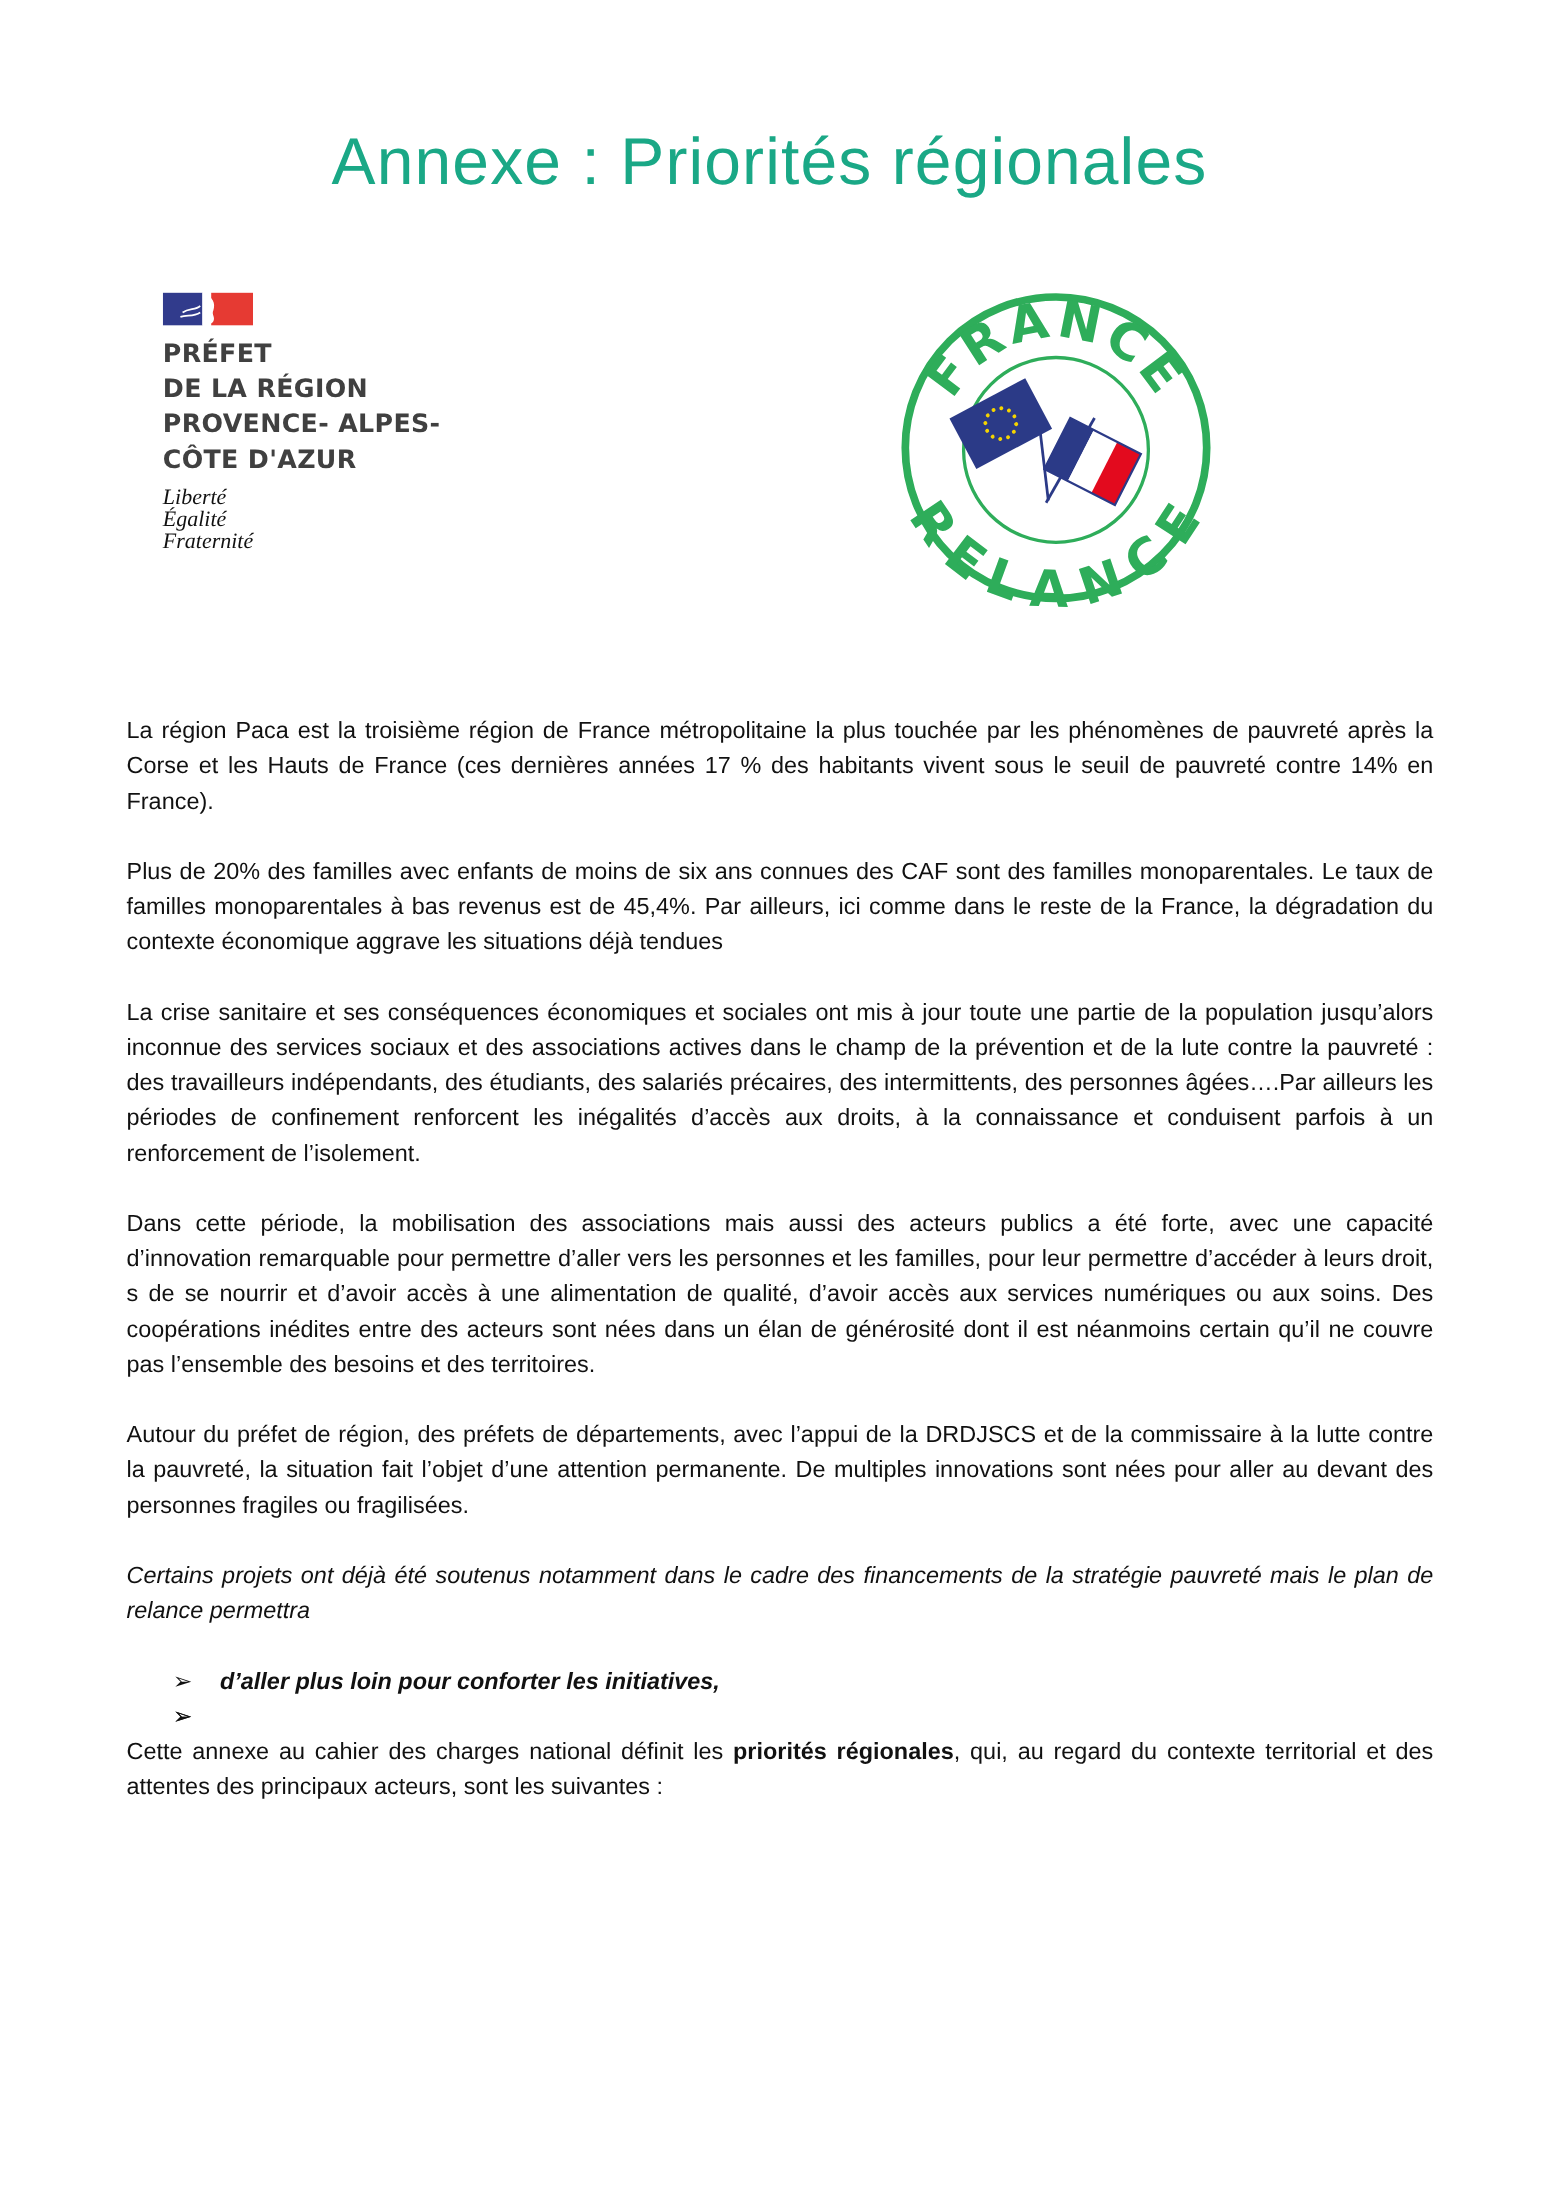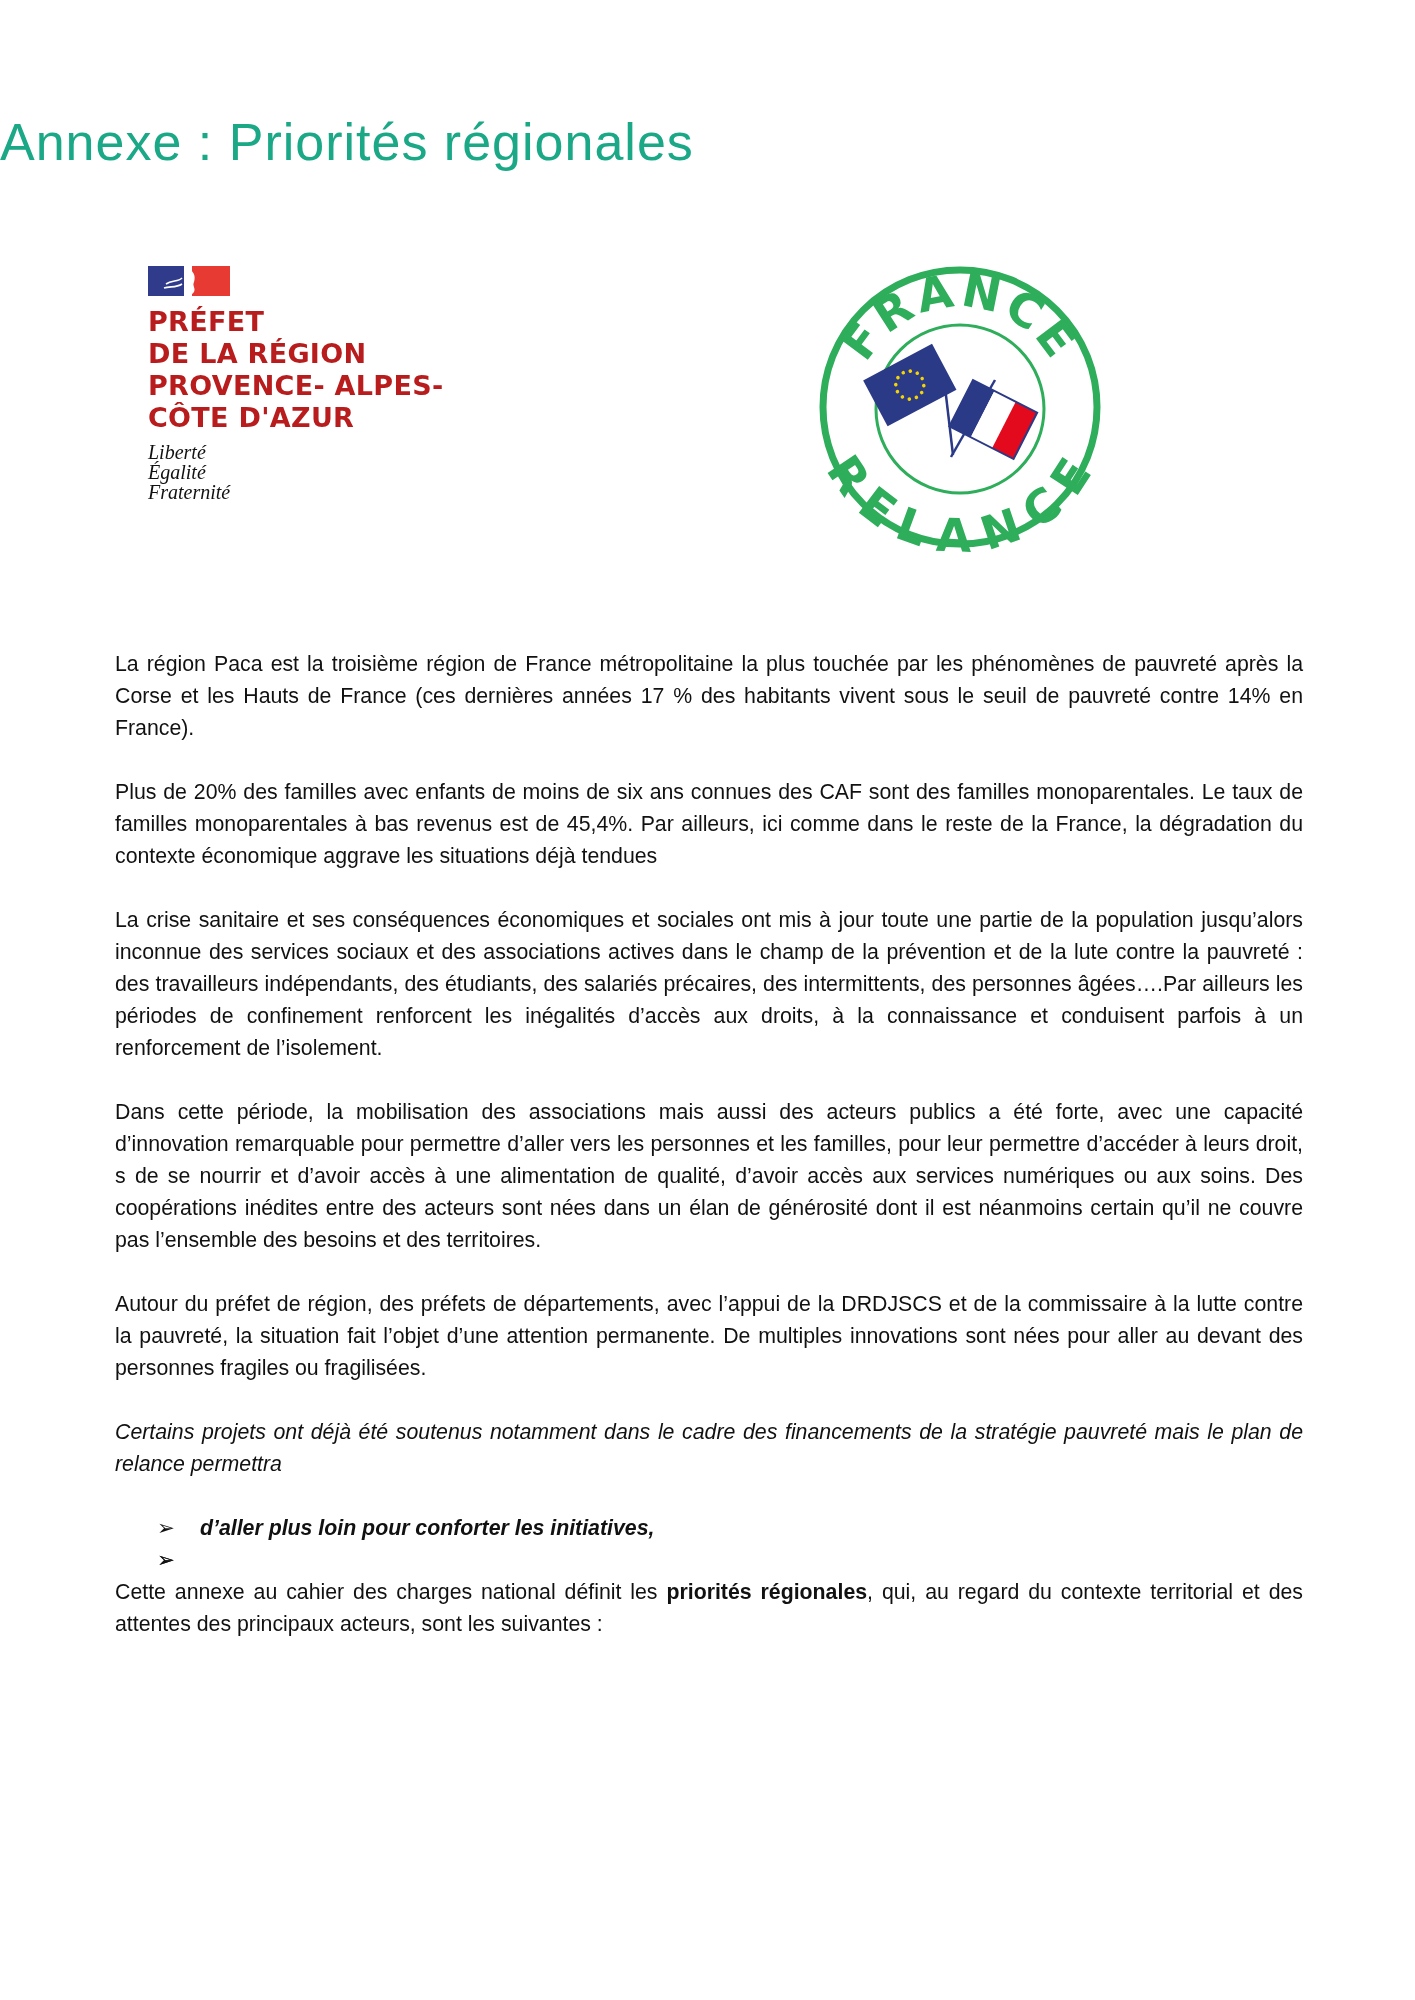--- a/index.html
+++ b/index.html
@@ -1,24 +1,24 @@
 <!DOCTYPE html>
 <html><head>
 <meta charset="utf-8">
 <style>
   html, body { margin: 0; padding: 0; background: #ffffff; }
   body { width: 1415px; height: 2000px; position: relative; overflow: hidden;
          font-family: "Liberation Sans", sans-serif; color: #000; }
-  .title { position: absolute; top: 112px; left: 0; width: 1399px; 
-           font-size: 52px; letter-spacing: 1px; font-weight: normal; margin: 0; }
+  .title { position: absolute; top: 112px; left: 0; width: 1399px; text-align: center;
+           font-size: 60px; letter-spacing: 1px; font-weight: normal; margin: 0; }
   
   .prefet { position: absolute; left: 148px; top: 266px; width: 320px; }
   .marianne { width: 82px; height: 30px; display: block; }
   .prefet-name { margin-top: 10px; font-family: "DejaVu Sans", sans-serif; font-weight: bold;
-                 font-size: 27px; line-height: 32px; color: #b91c1c; letter-spacing: 0.3px; }
+                 font-size: 23px; line-height: 32px; color: #404040; letter-spacing: 0.3px; }
   .prefet-name div { white-space: nowrap; }
   .motto { margin-top: 8px; font-family: "Liberation Serif", serif; font-style: italic;
            font-size: 20px; line-height: 20px; color: #111; }
   
   .relance { position: absolute; left: 815px; top: 262px; width: 290px; height: 290px; }
   
   .text { position: absolute; left: 115px; width: 1188px; font-size: 21.3px; line-height: 32px;
           font-family: "Liberation Sans", sans-serif; color: #111; }
   .text p { margin: 0; text-align: justify; text-align-last: left; }
   .text .spacer { height: 32px; }

